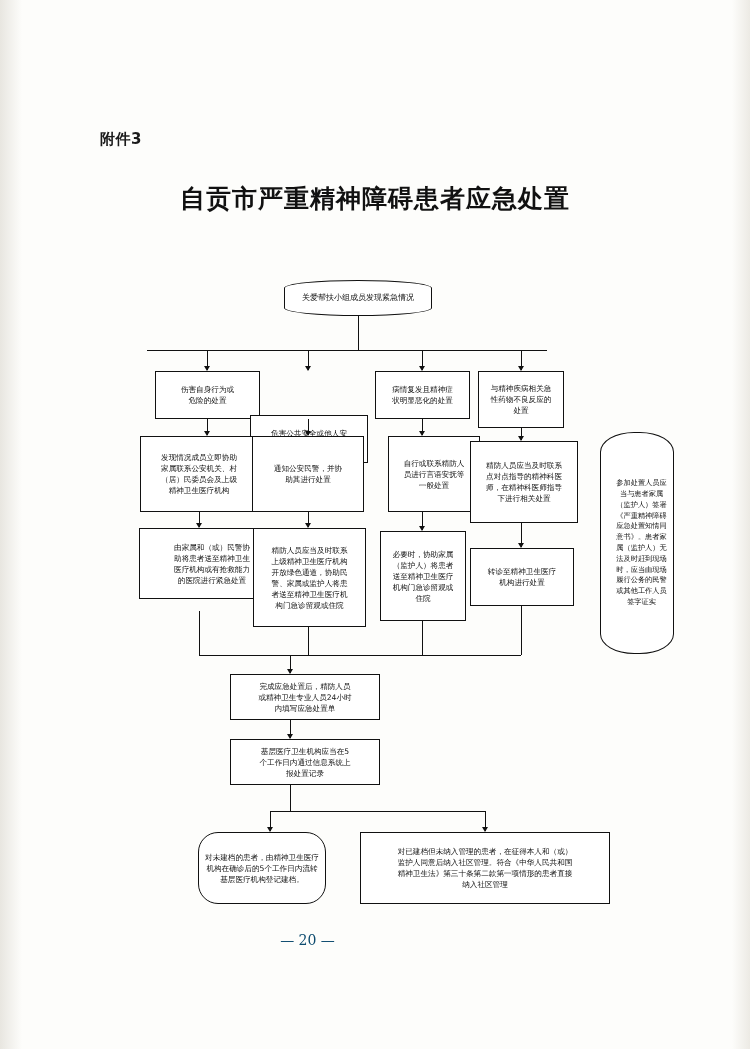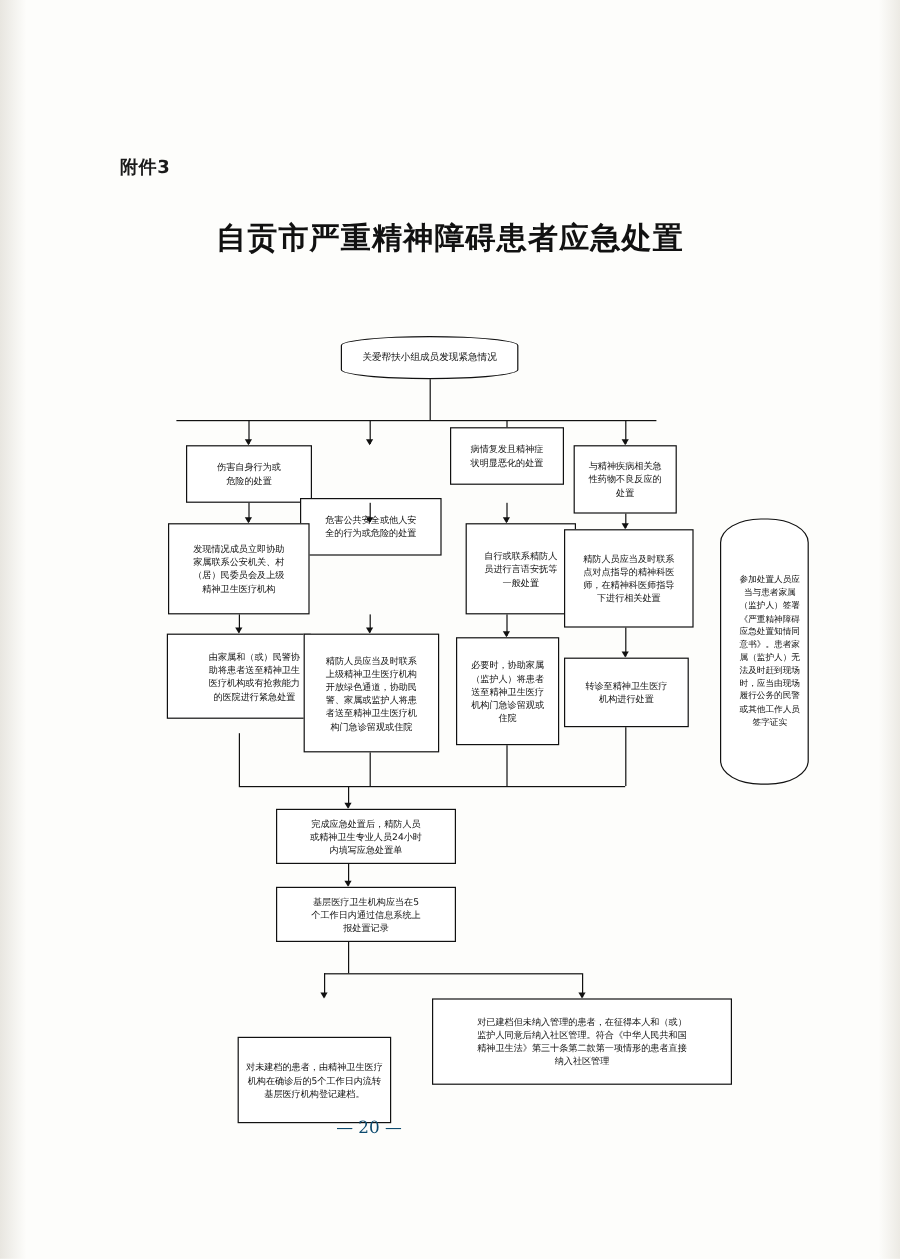--- a/index.html
+++ b/index.html
@@ -105,39 +105,41 @@
     <div class="arrow" style="left:304.5px; top:366px;"></div>
     <div class="edge v" style="left:422px; top:350px; height:20px;"></div>
     <div class="arrow" style="left:418.5px; top:366px;"></div>
     <div class="edge v" style="left:521px; top:350px; height:20px;"></div>
     <div class="arrow" style="left:517.5px; top:366px;"></div>
 
     <div class="node" style="left:155px; top:371px; width:105px; height:48px;">伤害自身行为或
 危险的处置</div>
     <div class="node" style="left:250px; top:371px; width:118px; height:48px;margin-top:44px;">危害公共安全或他人安
 全的行为或危险的处置</div>
-    <div class="node" style="left:375px; top:356px; width:95px; height:48px;">病情复发且精神症
+    <div class="node" style="left:375px; top:371px; width:95px; height:48px;">病情复发且精神症
 状明显恶化的处置</div>
     <div class="node" style="left:478px; top:371px; width:86px; height:57px;">与精神疾病相关急
 性药物不良反应的
 处置</div>
 
     <div class="edge v" style="left:207px; top:419px; height:16px;"></div>
     <div class="arrow" style="left:203.5px; top:431px;"></div>
     <div class="edge v" style="left:308px; top:419px; height:16px;"></div>
     <div class="arrow" style="left:304.5px; top:431px;"></div>
     <div class="edge v" style="left:422px; top:419px; height:16px;"></div>
     <div class="arrow" style="left:418.5px; top:431px;"></div>
     <div class="edge v" style="left:521px; top:428px; height:12px;"></div>
     <div class="arrow" style="left:517.5px; top:436px;"></div>
 
     <div class="node" style="left:140px; top:436px; width:118px; height:76px;">发现情况成员立即协助
 家属联系公安机关、村
 （居）民委员会及上级
 精神卫生医疗机构</div>
+    <div class="node" style="left:252px; top:436px; width:112px; height:76px;">通知公安民警，并协
+助其进行处置</div>
     <div class="node" style="left:388px; top:436px; width:92px; height:76px;">自行或联系精防人
 员进行言语安抚等
 一般处置</div>
     <div class="node" style="left:470px; top:441px; width:108px; height:82px;">精防人员应当及时联系
 点对点指导的精神科医
 师，在精神科医师指导
 下进行相关处置</div>
 
     <div class="edge v" style="left:199px; top:512px; height:15px;"></div>
     <div class="arrow" style="left:195.5px; top:523px;"></div>
@@ -198,21 +200,21 @@
 个工作日内通过信息系统上
 报处置记录</div>
 
     <div class="edge v" style="left:290px; top:785px; height:26px;"></div>
     <div class="edge h" style="left:270px; top:811px; width:215px;"></div>
     <div class="edge v" style="left:270px; top:811px; height:20px;"></div>
     <div class="arrow" style="left:266.5px; top:827px;"></div>
     <div class="edge v" style="left:485px; top:811px; height:20px;"></div>
     <div class="arrow" style="left:481.5px; top:827px;"></div>
 
-    <div class="node" style="left:198px; top:864px; width:128px; height:72px;">对未建档的患者，由精神卫生医疗
+    <div class="node" style="left:198px; top:832px; width:128px; height:72px;border-radius:20px;">对未建档的患者，由精神卫生医疗
 机构在确诊后的5个工作日内流转
 基层医疗机构登记建档。</div>
     <div class="node" style="left:360px; top:832px; width:250px; height:72px;">对已建档但未纳入管理的患者，在征得本人和（或）
 监护人同意后纳入社区管理。符合《中华人民共和国
 精神卫生法》第三十条第二款第一项情形的患者直接
 纳入社区管理</div>
 
   </div>
 
   <div class="page-number">— 20 —</div>

